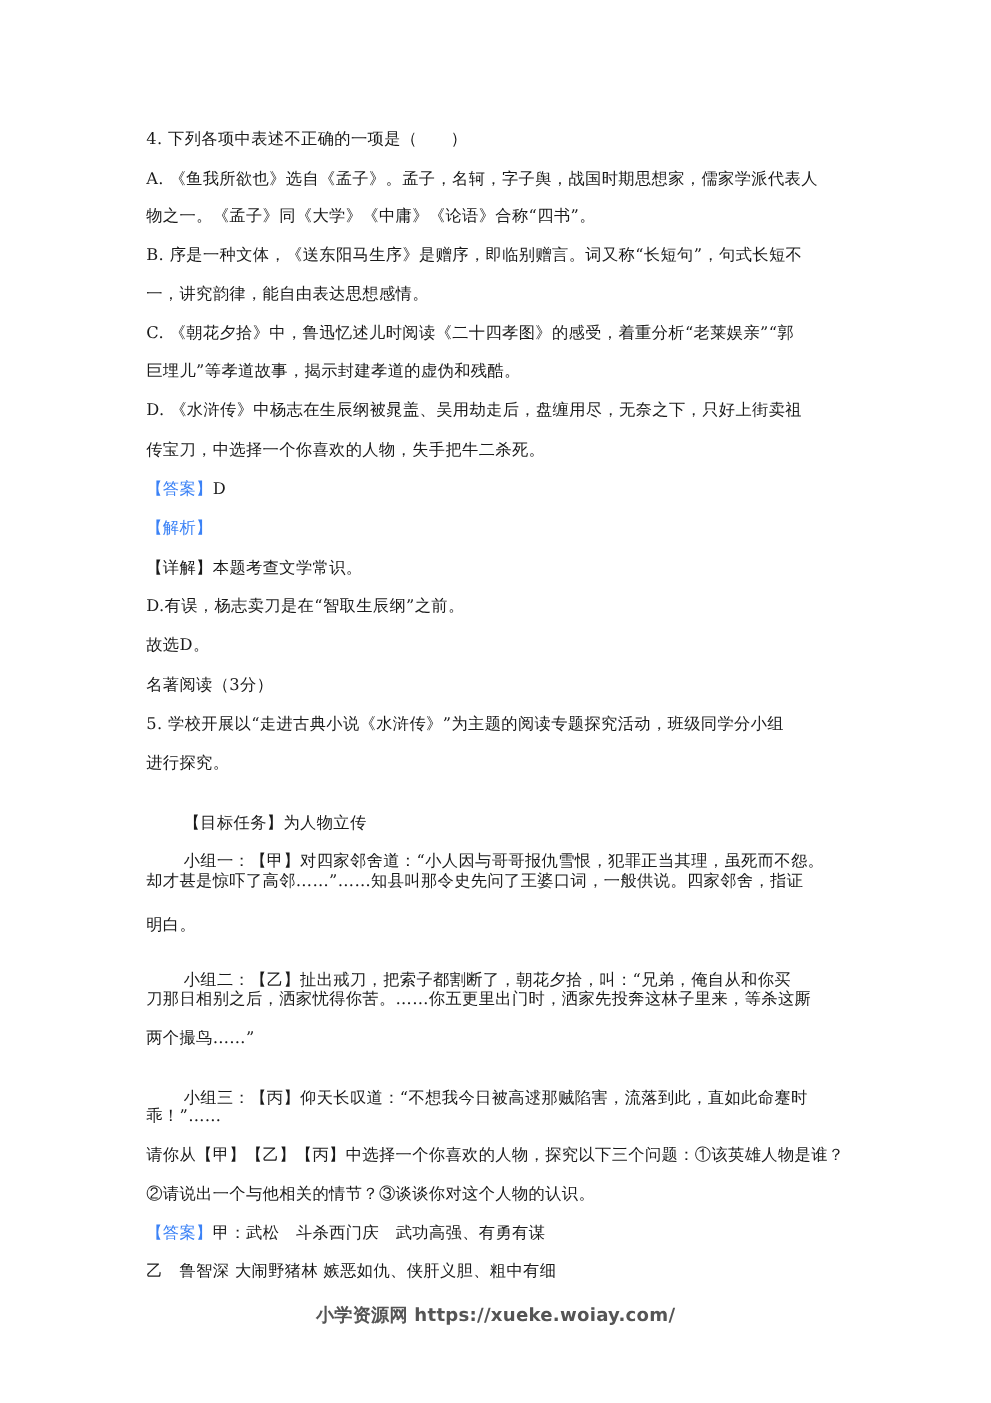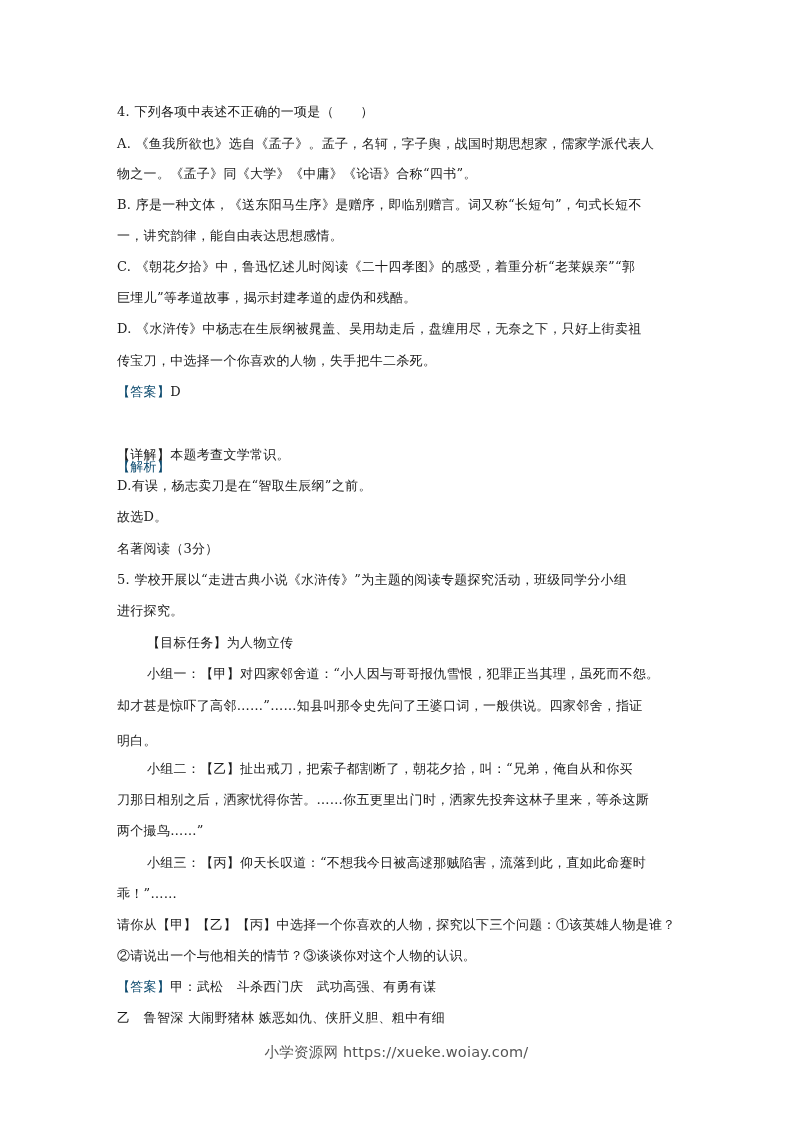--- a/index.html
+++ b/index.html
@@ -22,32 +22,33 @@
       width: 565px;
     }
     .line {
       position: absolute;
       left: 0;
       white-space: nowrap;
       font-size: 13px;
       line-height: 18px;
       letter-spacing: 0.3px;
     }
-    .indent { left: 30px; }
-    .blue { color: #0c4a6e; margin-top: 44px; }
+    .indent { left: 30px; margin-top: 16px; }
+    .blue { color: #3b82f6; }
     .footer {
       position: absolute;
       left: 0;
       width: 793px;
       top: 1043px;
       text-align: center;
       font-family: "DejaVu Sans", "Liberation Sans", sans-serif;
       font-size: 14.5px;
       color: #555555;
       letter-spacing: 0.2px;
+      font-weight: bold;
     }
   </style>
 </head>
 <body>
 
 <div class="page">
 
   <div class="line" style="top:103px">4. 下列各项中表述不正确的一项是（　　）</div>
 
   <div class="line" style="top:135px">A. 《鱼我所欲也》选自《孟子》。孟子，名轲，字子舆，战国时期思想家，儒家学派代表人</div>

